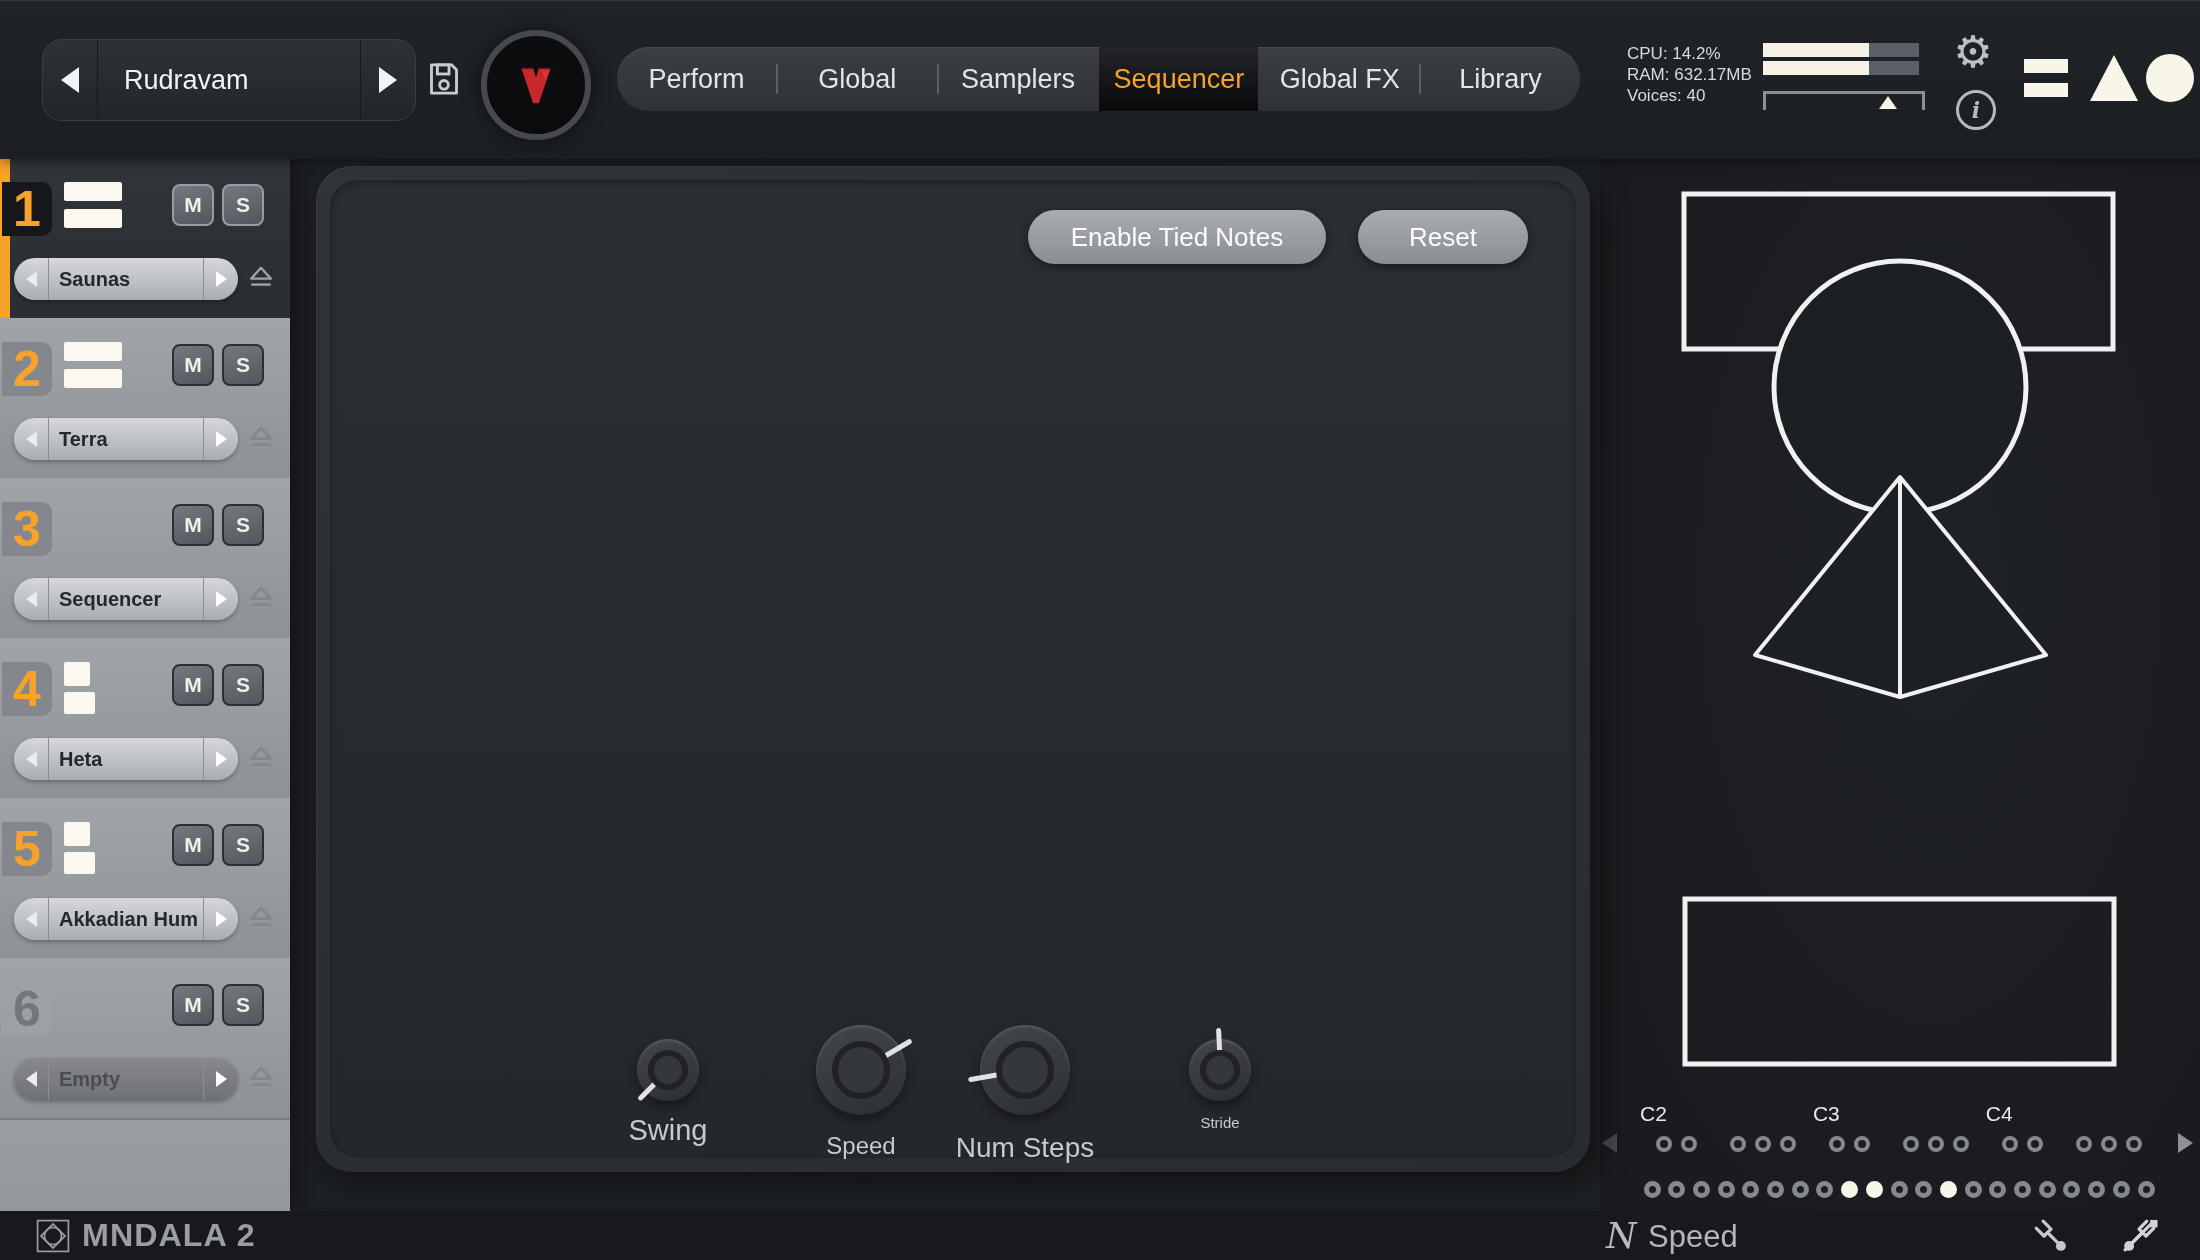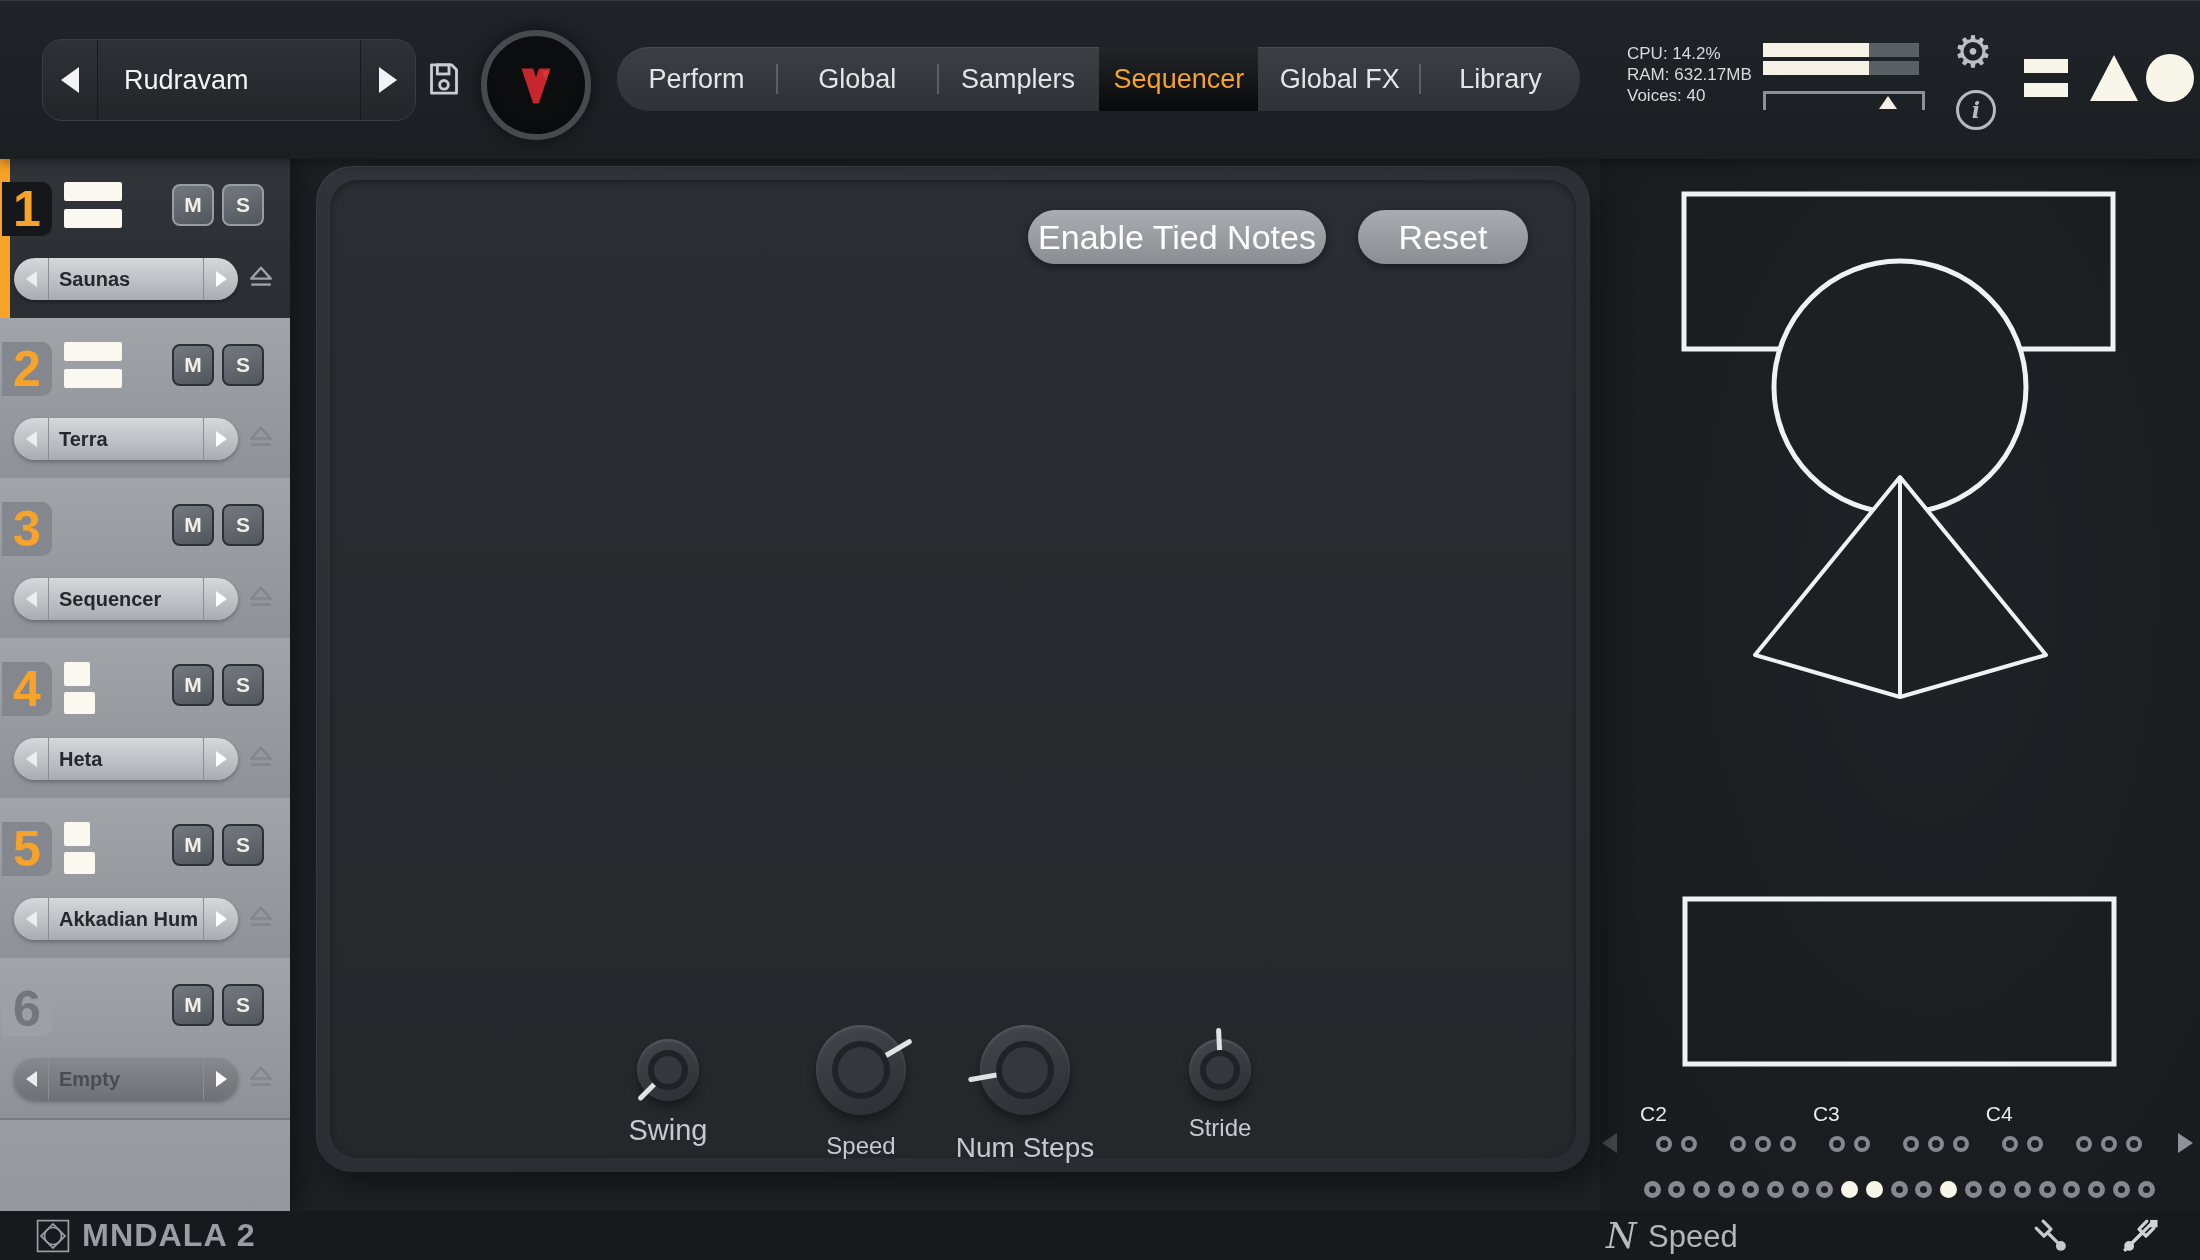--- a/index.html
+++ b/index.html
@@ -85,21 +85,21 @@
      background:linear-gradient(150deg,#303339,#282b2f);box-shadow:10px 14px 30px rgba(0,0,0,.45),inset 1px 1px 0 rgba(255,255,255,.06);z-index:2;}
   #panel-inner{left:330px;top:180px;width:1246px;height:978px;border-radius:28px;
      background:linear-gradient(180deg,#2a2d31,#25282b);box-shadow:inset 0 2px 6px rgba(0,0,0,.35);z-index:2;}
 
   #power-toggle{left:372px;top:212px;width:86px;height:44px;border-radius:22px;cursor:pointer;
      background:linear-gradient(180deg,#f9a82a,#ee9314);box-shadow:0 0 14px rgba(247,162,40,.35);}
   #power-toggle .tknob{position:absolute;right:4px;top:4px;width:36px;height:36px;border-radius:50%;background:#101214;}
   #link-btn{left:494px;top:206px;width:80px;height:56px;border-radius:28px;cursor:pointer;
      background:linear-gradient(180deg,#a4a8ad,#84888d);display:flex;align-items:center;justify-content:center;box-shadow:0 3px 6px rgba(0,0,0,.35);}
   .graybtn{border-radius:27px;background:linear-gradient(180deg,#a9adb2,#8a8e93);display:flex;align-items:center;justify-content:center;
-     font-size:34px;color:#fdfdfd;cursor:pointer;box-shadow:0 3px 8px rgba(0,0,0,.4);}
+     font-size:26px;color:#fdfdfd;cursor:pointer;box-shadow:0 3px 8px rgba(0,0,0,.4);}
   #tied-btn{left:1028px;top:210px;width:298px;height:54px;}
   #reset-btn{left:1358px;top:210px;width:170px;height:54px;}
 
   .srow{position:absolute;left:368px;width:1161px;height:197px;border-radius:30px;
      background:linear-gradient(135deg,#3e4147 0%,#34373c 45%,#2f3237 100%);
      box-shadow:8px 10px 18px rgba(0,0,0,.4),inset 1px 1px 0 rgba(255,255,255,.07);}
   .rlabel{position:absolute;left:0;top:0;width:84px;height:100%;display:flex;align-items:center;justify-content:center;
      writing-mode:vertical-rl;transform:rotate(180deg);font-size:21px;letter-spacing:4px;color:#a6aaae;}
   .disp{position:absolute;left:84px;top:14px;width:962px;height:168px;border-radius:5px;
      background:linear-gradient(180deg,#0a0b0d 0%,#0f1113 55%,#17191c 100%);box-shadow:inset 0 0 10px rgba(0,0,0,.6);}
@@ -531,21 +531,21 @@
         <div class="kcap" style="left: 41px; top: 41px; width: 58px; height: 58px;"></div>
       </div>
       <div class="klabel abs" style="left: 925px; top: 1132px; font-size: 28px;">Num Steps</div>
       <div class="knob abs" style="left: 1170px; top: 1020px; width: 100px; height: 100px;">
         <div class="kbase" style="left: 0px; top: 0px; width: 100px; height: 100px;"></div>
         <div class="karc" style="left: 3px; top: 3px; width: 94px; height: 94px; background: conic-gradient(from 225deg, rgb(247, 162, 40) 0deg, rgb(247, 162, 40) 132.3deg, rgb(185, 189, 193) 132.3deg, rgb(185, 189, 193) 270deg, transparent 270deg, transparent 360deg); mask: radial-gradient(closest-side, transparent calc(100% - 8px), rgb(0, 0, 0) calc(100% - 6px));"></div>
         <div class="kbody" style="left: 19px; top: 19px; width: 62px; height: 62px;"></div>
         <div class="kptr" style="left: 47.5px; top: 8px; height: 42px; transform: rotate(-2.7deg);"></div>
         <div class="kcap" style="left: 30px; top: 30px; width: 40px; height: 40px;"></div>
       </div>
-      <div class="klabel abs" style="left: 1120px; top: 1114px; font-size: 24px;">Stride</div>
+      <div class="klabel abs" style="left: 1120px; top: 1114px; font-size: 15px;">Stride</div>
     </div>
   <div class="kdiv abs" style="left:758px"></div>
   <div class="kdiv abs" style="left:1135px"></div>
 
   <div id="rightpanel" class="abs">
     <svg width="600" height="1053" viewBox="0 0 600 1053">
       <rect x="84" y="36" width="429" height="155" fill="none" stroke="#f0f1f2" stroke-width="5"></rect>
       <circle cx="300" cy="229" r="126" fill="#1d2023" stroke="#f0f1f2" stroke-width="5"></circle>
       <path d="M300 319 L155 497 L300 539 L446 497 Z" fill="#1d2023" stroke="#f0f1f2" stroke-width="4" stroke-linejoin="round"></path>
       <line x1="300" y1="319" x2="300" y2="539" stroke="#f0f1f2" stroke-width="4"></line>

